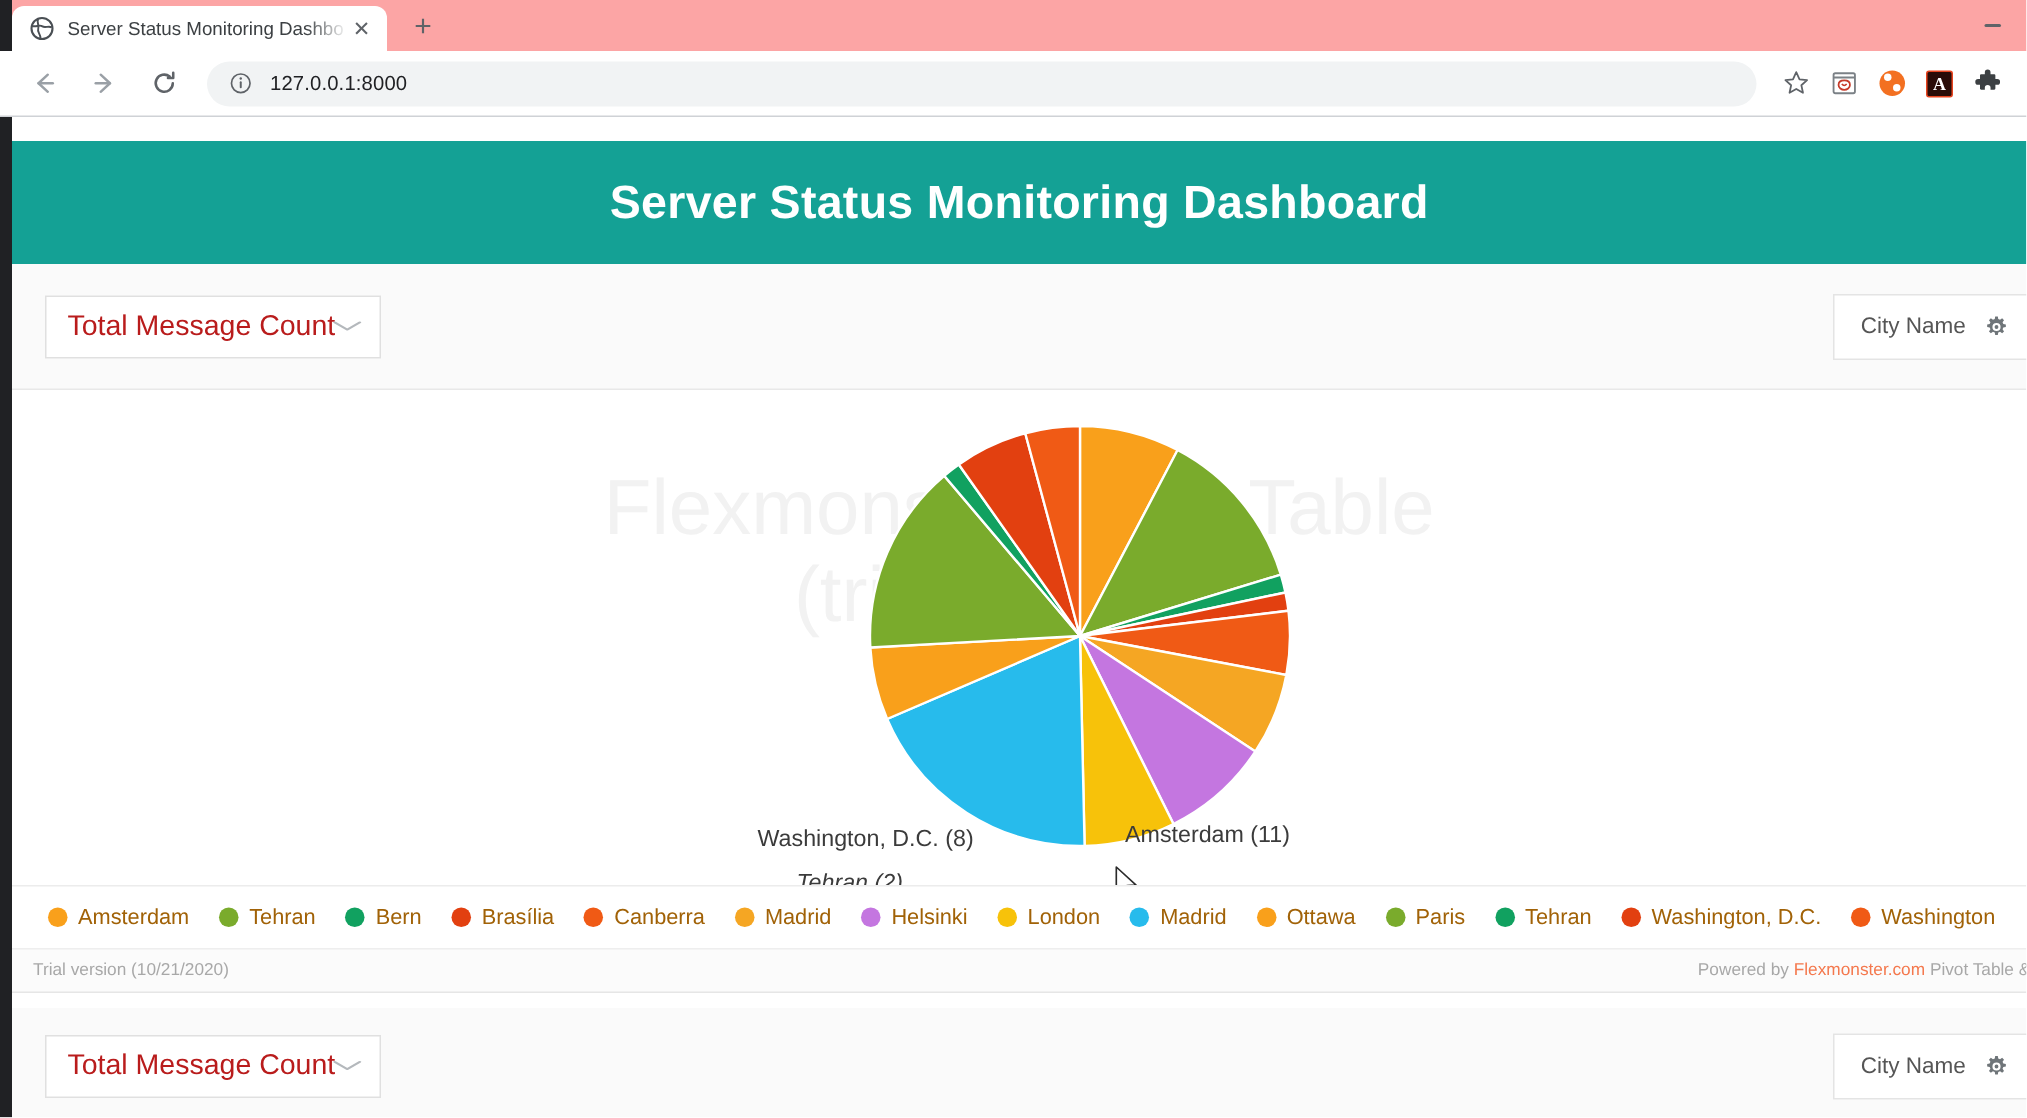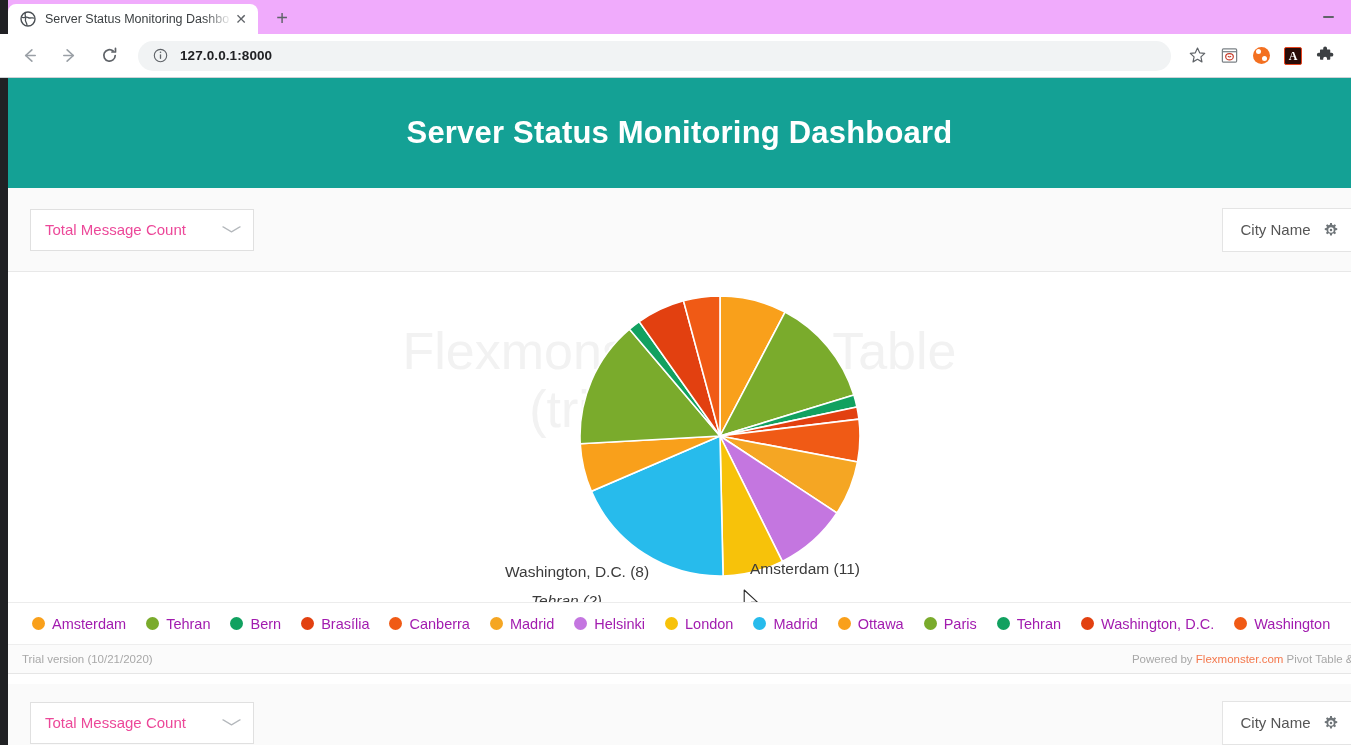--- a/index.html
+++ b/index.html
@@ -11,21 +11,21 @@
   }
 
   
   .browser-window {
     width: 1351px; height: 745px;
     position: relative;
     background: #ffffff;
   }
   .tabstrip {
     height: 34px;
-    background: #f0abfc;
+    background: #fca5a5;
     display: flex;
     align-items: flex-end;
     padding-left: 8px;
     position: relative;
   }
   .tab-left-edge {
     position: absolute; left: 0; top: 0;
     width: 8px; height: 34px;
     background: #202124;
   }
@@ -129,21 +129,20 @@
     width: 16px; height: 16px;
     flex: 0 0 16px;
     margin-right: 12px;
     display: flex; align-items: center; justify-content: center;
     color: #5f6368;
   }
   .omnibox-url {
     font-size: 13.5px;
     color: #202124;
     letter-spacing: 0.1px;
-    font-weight: bold;
   }
   .toolbar-icons {
     display: flex;
     align-items: center;
     gap: 0px;
   }
   .tb-icon {
     width: 32px; height: 32px;
     display: flex; align-items: center; justify-content: center;
     cursor: pointer;
@@ -195,26 +194,27 @@
     overflow: hidden;
   }
   .page-left-edge {
     position: absolute; left: 0; top: 0;
     width: 8px; height: 667px;
     background: #202124;
     z-index: 20;
   }
 
   .dash-header {
-    height: 110px;
+    height: 82px;
     background: #14a195;
     display: flex;
     align-items: center;
     justify-content: center;
     margin-left: 8px;
+    margin-top: 16px;
   }
   .dash-header-title {
     color: #ffffff;
     font-size: 31px;
     font-weight: bold;
     letter-spacing: 0.2px;
   }
 
   
   .widget {
@@ -238,22 +238,22 @@
     height: 42px;
     background: #ffffff;
     border: 1px solid #e0e0e0;
     display: flex;
     align-items: center;
     justify-content: space-between;
     padding: 0 14px 0 14px;
     cursor: pointer;
   }
   .fields-select-label {
-    font-size: 15px;
-    color: #ec4899;
+    font-size: 19px;
+    color: #b91c1c;
   }
   .chev {
     color: #b0b4b8;
     font-size: 13px;
     line-height: 1;
     transform: scaleX(1.45) scaleY(0.85);
   }
   .city-select {
     width: 135px;
     height: 44px;
@@ -337,21 +337,21 @@
     flex: 0 0 auto;
   }
   .legend-dot {
     width: 13px; height: 13px;
     border-radius: 50%;
     margin-right: 7px;
     flex: 0 0 13px;
   }
   .legend-text {
     font-size: 14.5px;
-    color: #a21caf;
+    color: #a16207;
     white-space: nowrap;
   }
 
   
   .widget-footer {
     height: 30px;
     background: #fbfbfb;
     border-top: 1px solid #eeeeee;
     border-bottom: 1px solid #e6e6e6;
     display: flex;

